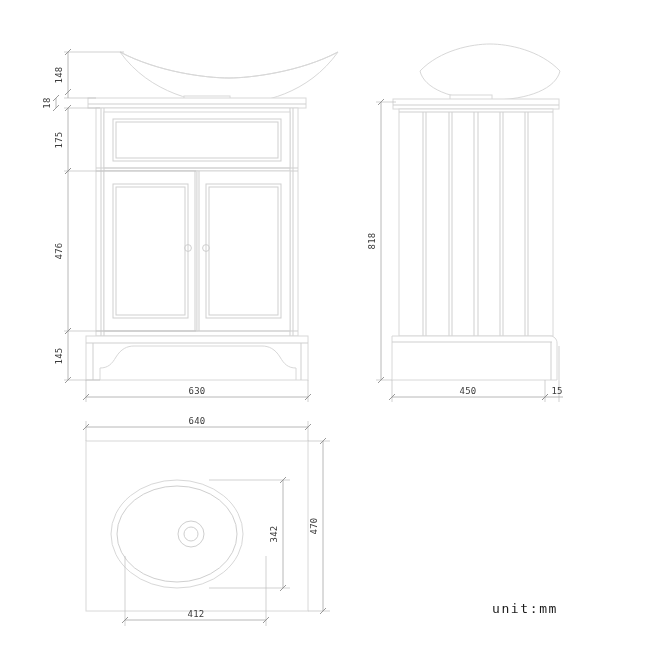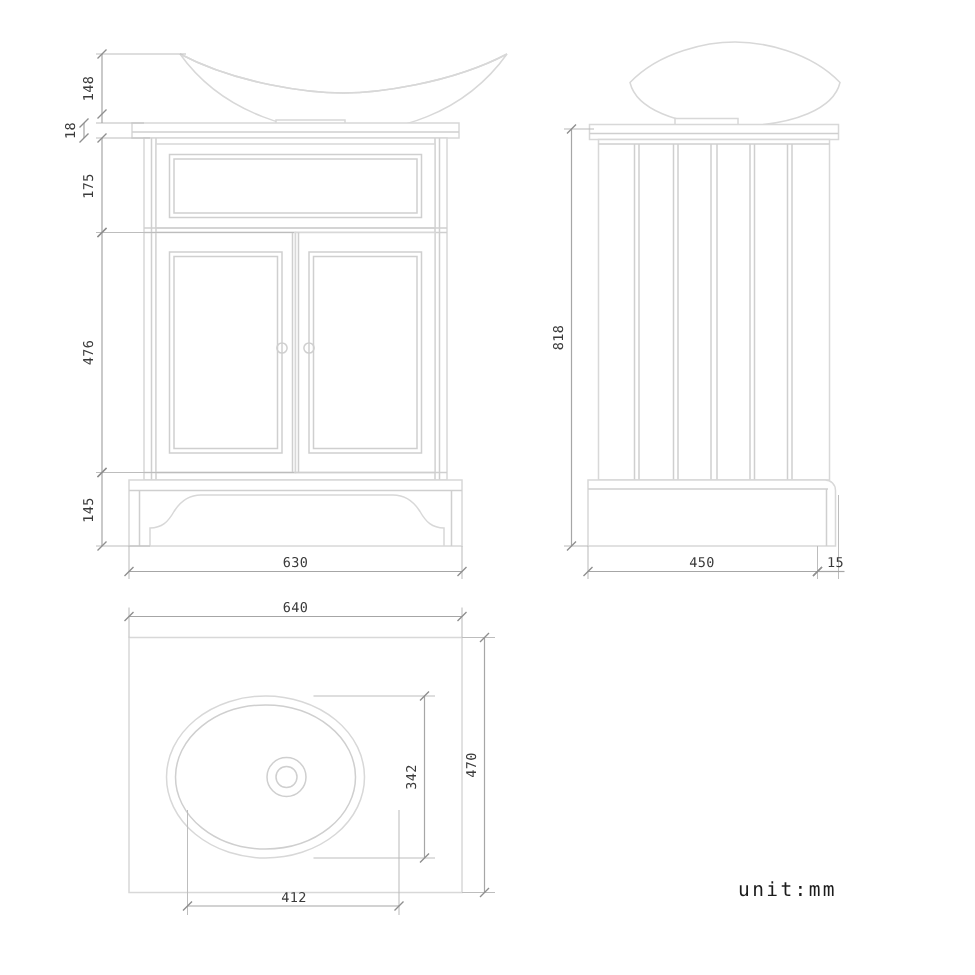--- a/index.html
+++ b/index.html
@@ -2,21 +2,21 @@
 <html><head>
 <meta charset="utf-8">
 <style>
   html,body{margin:0;padding:0;background:#ffffff;}
   body{
     width:650px;height:650px;
     font-family:"DejaVu Sans Mono", monospace;
     overflow:hidden;
     position:relative;
   }
-  #sheet{position:absolute;left:0;top:0;width:650px;height:474px;}
+  #sheet{position:absolute;left:0;top:16px;width:650px;height:474px;}
   svg{display:block;}
   .dimtext{
     font-family:"DejaVu Sans Mono", monospace;
     font-size:9px;
     fill:#3a3a3a;
     letter-spacing:0.2px;
   }
   .unittext{
     font-family:"DejaVu Sans Mono", monospace;
     font-size:13px;

